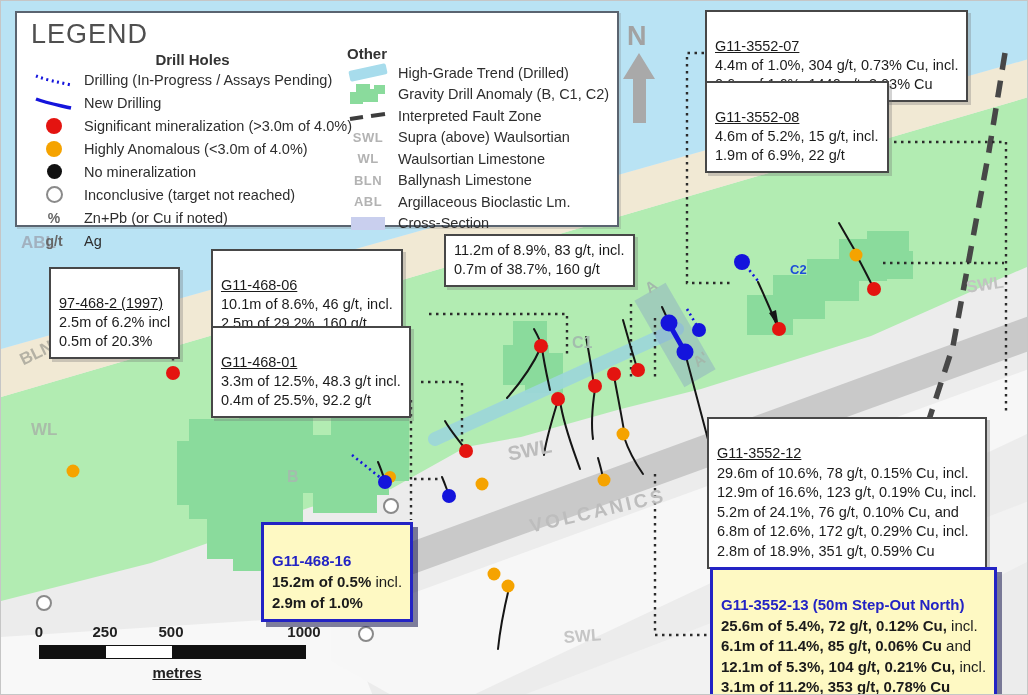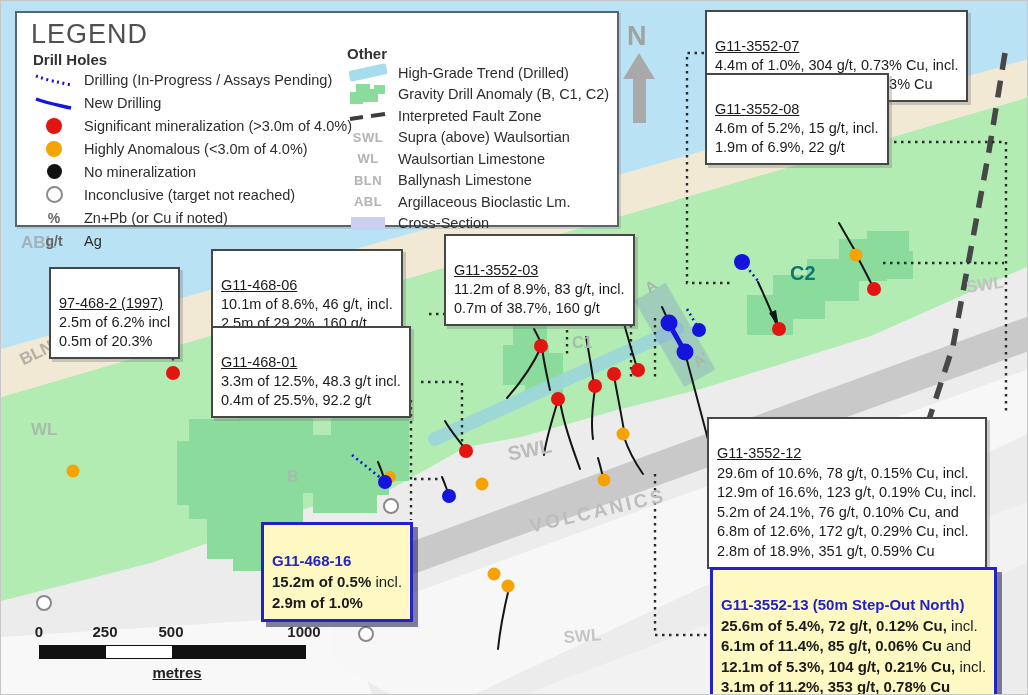--- a/index.html
+++ b/index.html
@@ -20,21 +20,21 @@
   .legend{position:absolute;left:14px;top:10px;width:600px;height:212px;background:#fff;
           border:2px solid #5a6470;box-shadow:2px 2px 0 rgba(120,120,120,.25);}
   .legend-title{position:absolute;left:14px;top:6px;font-size:27px;color:#4f4f4f;letter-spacing:1px;}
   .lhead{font-weight:bold;font-size:15px;color:#333;}
   .lrow{display:flex;align-items:center;height:23px;gap:9px;}
   .lrow .sw{width:42px;display:flex;justify-content:center;align-items:center;flex:0 0 42px;}
   .lrow .lbl{font-size:14.5px;color:#2e2e2e;white-space:nowrap;}
   .dot{width:16px;height:16px;border-radius:50%;display:inline-block;}
   .sym{font-weight:bold;color:#666;font-size:14px;}
   .gsym{font-weight:bold;color:#b3b3b3;font-size:13px;letter-spacing:.5px;}
-  .colL{position:absolute;left:16px;top:38px;}
+  .colL{position:absolute;left:16px;top:38px;text-align:center;}
   .colR{position:absolute;left:330px;top:32px;}
   .colR .lrow{height:21.5px;}
   .sb-num{position:absolute;transform:translateX(-50%);font-weight:bold;font-size:15px;color:#222;}
   .nletter{position:absolute;font-weight:bold;font-size:27px;color:#a2a2a2;}
 </style>
 </head>
 <body>
 
 <div class="stage">
 
@@ -174,21 +174,21 @@
   <div class="nletter" style="left:626px;top:20px;">N</div>
   <div class="mlabel" style="left:20px;top:233px;font-size:17px;color:#a2b1bf;">ABL</div>
   <div class="mlabel" style="left:16px;top:352px;font-size:17px;color:#b4b1a4;transform:rotate(-26deg);">BLN</div>
   <div class="mlabel" style="left:30px;top:420px;font-size:17px;color:#a9bca9;">WL</div>
   <div class="mlabel" style="left:505px;top:443px;font-size:20px;color:#bcbcbc;transform:rotate(-11deg);">SWL</div>
   <div class="mlabel" style="left:964px;top:278px;font-size:17px;color:#c2c2c2;transform:rotate(-8deg);">SWL</div>
   <div class="mlabel" style="left:562px;top:628px;font-size:17px;color:#c6c6c6;transform:rotate(-4deg);">SWL</div>
   <div class="mlabel" style="left:527px;top:516px;font-size:19px;color:#bdbdbd;letter-spacing:3px;transform:rotate(-13deg);">VOLCANICS</div>
   <div class="mlabel" style="left:286px;top:468px;font-size:16px;color:#a3bdad;">B</div>
   <div class="mlabel" style="left:571px;top:334px;font-size:16px;color:#a3bdad;">C1</div>
-  <div class="mlabel" style="left:789px;top:262px;font-size:20px;color:#0f766e;text-align:center;">C2</div>
+  <div class="mlabel" style="left:789px;top:262px;font-size:13px;color:#1d4ed8;text-align:center;">C2</div>
   <div class="mlabel" style="left:641px;top:282px;font-size:15px;color:#a3b8ab;transform:rotate(-35deg);">A</div>
   <div class="mlabel" style="left:689px;top:356px;font-size:15px;color:#a3b8ab;transform:rotate(-35deg);">A'</div>
 
   <div class="callout" style="left:48px;top:266px;">
     <div class="ct">97-468-2 (1997)</div>
     <div>2.5m of 6.2% incl</div>
     <div>0.5m of 20.3%</div>
   </div>
 
   <div class="callout" style="left:210px;top:248px;">
@@ -197,32 +197,31 @@
     <div>2.5m of 29.2%, 160 g/t</div>
   </div>
 
   <div class="callout" style="left:210px;top:325px;">
     <div class="ct">G11-468-01</div>
     <div>3.3m of 12.5%, 48.3 g/t incl.</div>
     <div>0.4m of 25.5%, 92.2 g/t</div>
   </div>
 
   <div class="callout" style="left:443px;top:233px;">
-    <div class="ct">G11-3552-03</div>
     <div>11.2m of 8.9%, 83 g/t, incl.</div>
     <div>0.7m of 38.7%, 160 g/t</div>
   </div>
 
   <div class="callout" style="left:704px;top:9px;">
     <div class="ct">G11-3552-07</div>
     <div>4.4m of 1.0%, 304 g/t, 0.73% Cu, incl.</div>
     <div>0.6m of 1.6%, 1440 g/t, 3.03% Cu</div>
   </div>
 
-  <div class="callout" style="left:704px;top:72px;">
+  <div class="callout" style="left:704px;top:80px;">
     <div class="ct">G11-3552-08</div>
     <div>4.6m of 5.2%, 15 g/t, incl.</div>
     <div>1.9m of 6.9%, 22 g/t</div>
   </div>
 
   <div class="callout" style="left:706px;top:416px;line-height:19.5px;">
     <div class="ct">G11-3552-12</div>
     <div>29.6m of 10.6%, 78 g/t, 0.15% Cu, incl.</div>
     <div>12.9m of 16.6%, 123 g/t, 0.19% Cu, incl.</div>
     <div>5.2m of 24.1%, 76 g/t, 0.10% Cu, and</div>

